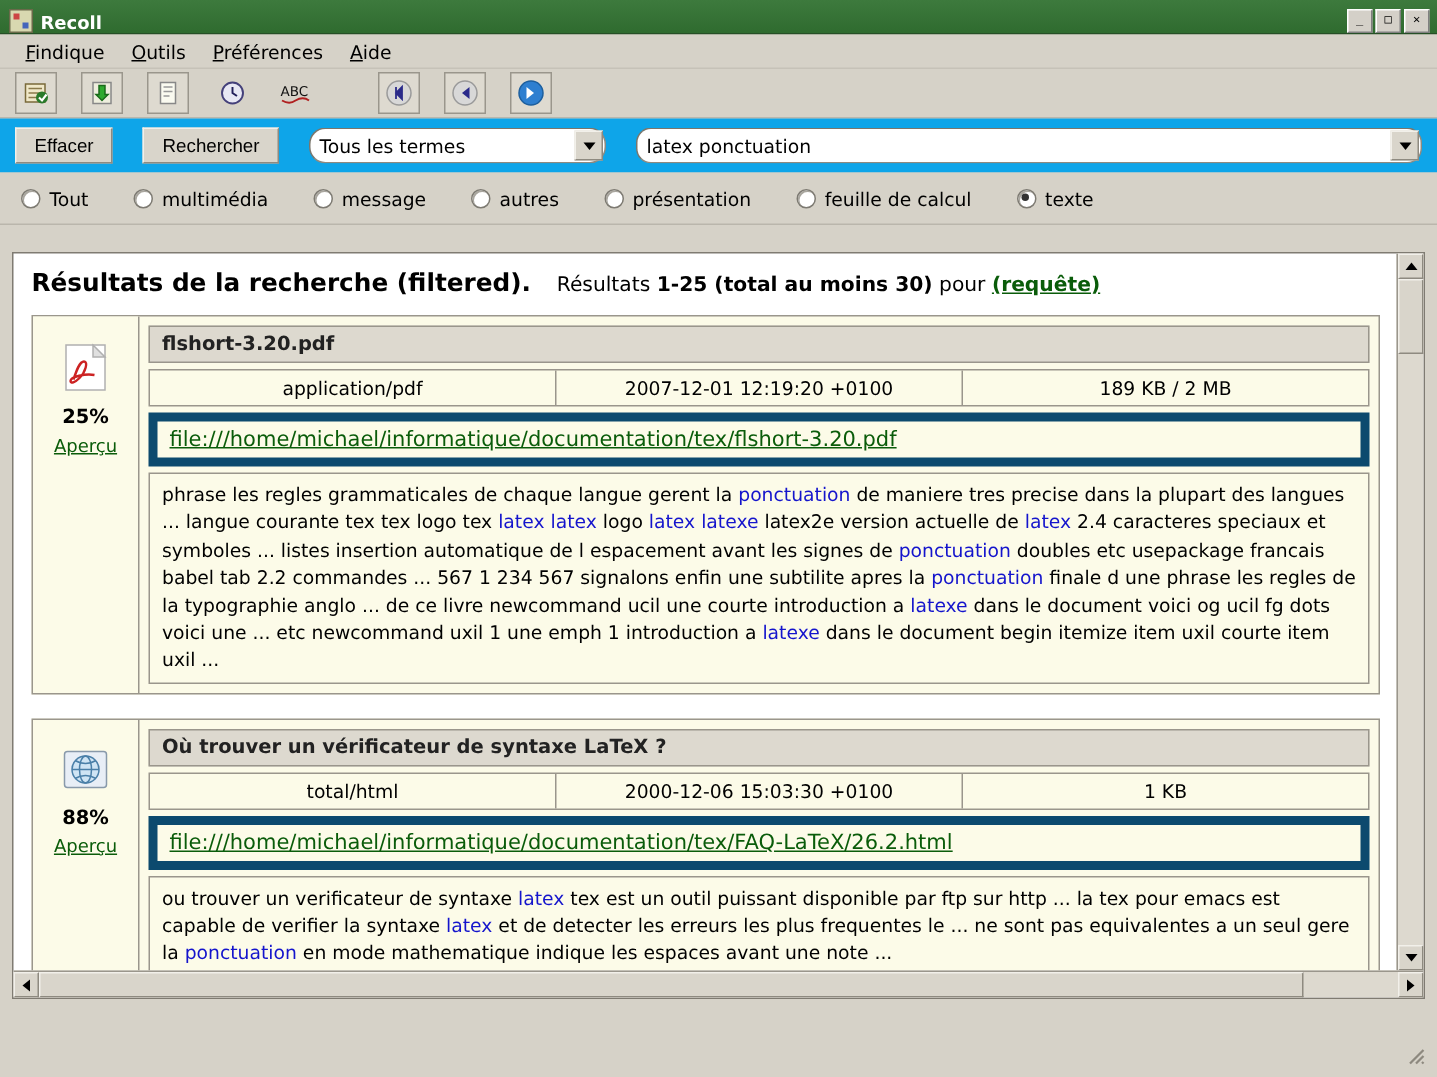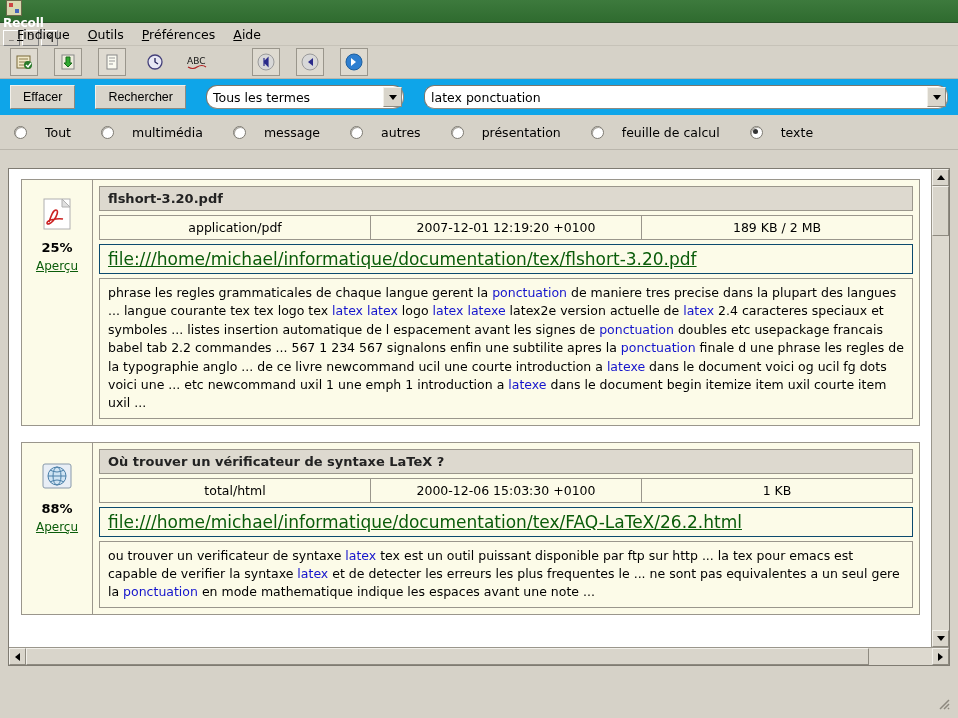--- a/index.html
+++ b/index.html
@@ -15,24 +15,23 @@
     background: #d6d2c8;
     box-sizing: border-box;
     overflow: hidden;
   }
 
   
   .titlebar {
     height: 22px;
     background: linear-gradient(to bottom, #3d7a3d 0%, #2f6b2f 100%);
     display: flex;
-    align-items: flex-start;
+    align-items: flex-end;
     padding: 0 3px;
     border-bottom: 1px solid #264f26;
-    flex-direction: column;
   }
   .title-icon {
     width: 14px; height: 14px;
     margin: 0 5px 0 3px;
     background: #d8d8b0;
     border: 1px solid #6a6a4a;
     position: relative;
     flex: none;
   }
   .title-icon::before {
@@ -164,21 +163,21 @@
     background: #d6d2c8;
     display: flex;
     align-items: center;
     padding: 0 14px;
     font-size: 12.5px;
     border-bottom: 1px solid #bab6ac;
   }
   .radio-item {
     display: flex;
     align-items: center;
-    gap: 18px;
+    gap: 6px;
     margin-right: 30px;
     white-space: nowrap;
   }
   .radio {
     width: 11px; height: 11px;
     border-radius: 50%;
     border: 1px solid #7d7a72;
     background: #ffffff;
     box-shadow: inset 1px 1px 0 #a9a69e;
     position: relative;
@@ -278,23 +277,23 @@
     font-size: 12.5px;
   }
   .res-meta div {
     flex: 1;
     text-align: center;
     padding: 4px 2px;
     border-right: 1px solid #9a968c;
   }
   .res-meta div:last-child { border-right: none; }
   .res-url {
-    border: 1px solid #0c4a6e;
+    border: 6px solid #0c4a6e;
     padding: 4px 8px;
-    font-size: 17px;
+    font-size: 14px;
     color: #0a5c0a;
     text-decoration: underline;
     white-space: nowrap;
     overflow: hidden;
     text-overflow: ellipsis;
   }
   .res-snippet {
     border: 1px solid #9a968c;
     padding: 5px 8px;
     font-size: 12.5px;
@@ -491,20 +490,28 @@
     <div class="radio-item">
       <span class="radio on"></span>
       <span>texte</span>
     </div>
   </div>
 
   <div class="results-wrap">
     <div class="results-scroll">
       <div class="results-inner">
 
+        <div class="res-header">
+          <span class="big">Résultats de la recherche (filtered).</span>
+          &nbsp;&nbsp;
+          <span>Résultats</span>
+          <span class="count">1-25 (total au moins 30)</span>
+          <span>pour</span>
+          <a href="#">(requête)</a>
+        </div>
 
         <div class="result">
           <div class="res-left">
             <svg class="pdf-icon" viewBox="0 0 28 32">
               <rect x="1" y="1" width="26" height="30" fill="#ffffff" stroke="#b0b0b0"></rect>
               <path d="M19 1 l8 8 l-8 0 z" fill="#e0e0e0" stroke="#b0b0b0"></path>
               <path d="M6 24 c2 -6 4 -12 7 -12 c3 0 1 7 -3 11 c-3 3 -6 4 -6 2 c0 -3 10 -5 16 -4" stroke="#cc2222" stroke-width="1.6" fill="none"></path>
             </svg>
             <div class="res-pct">25%</div>
             <a class="res-preview" href="#">Aperçu</a>

